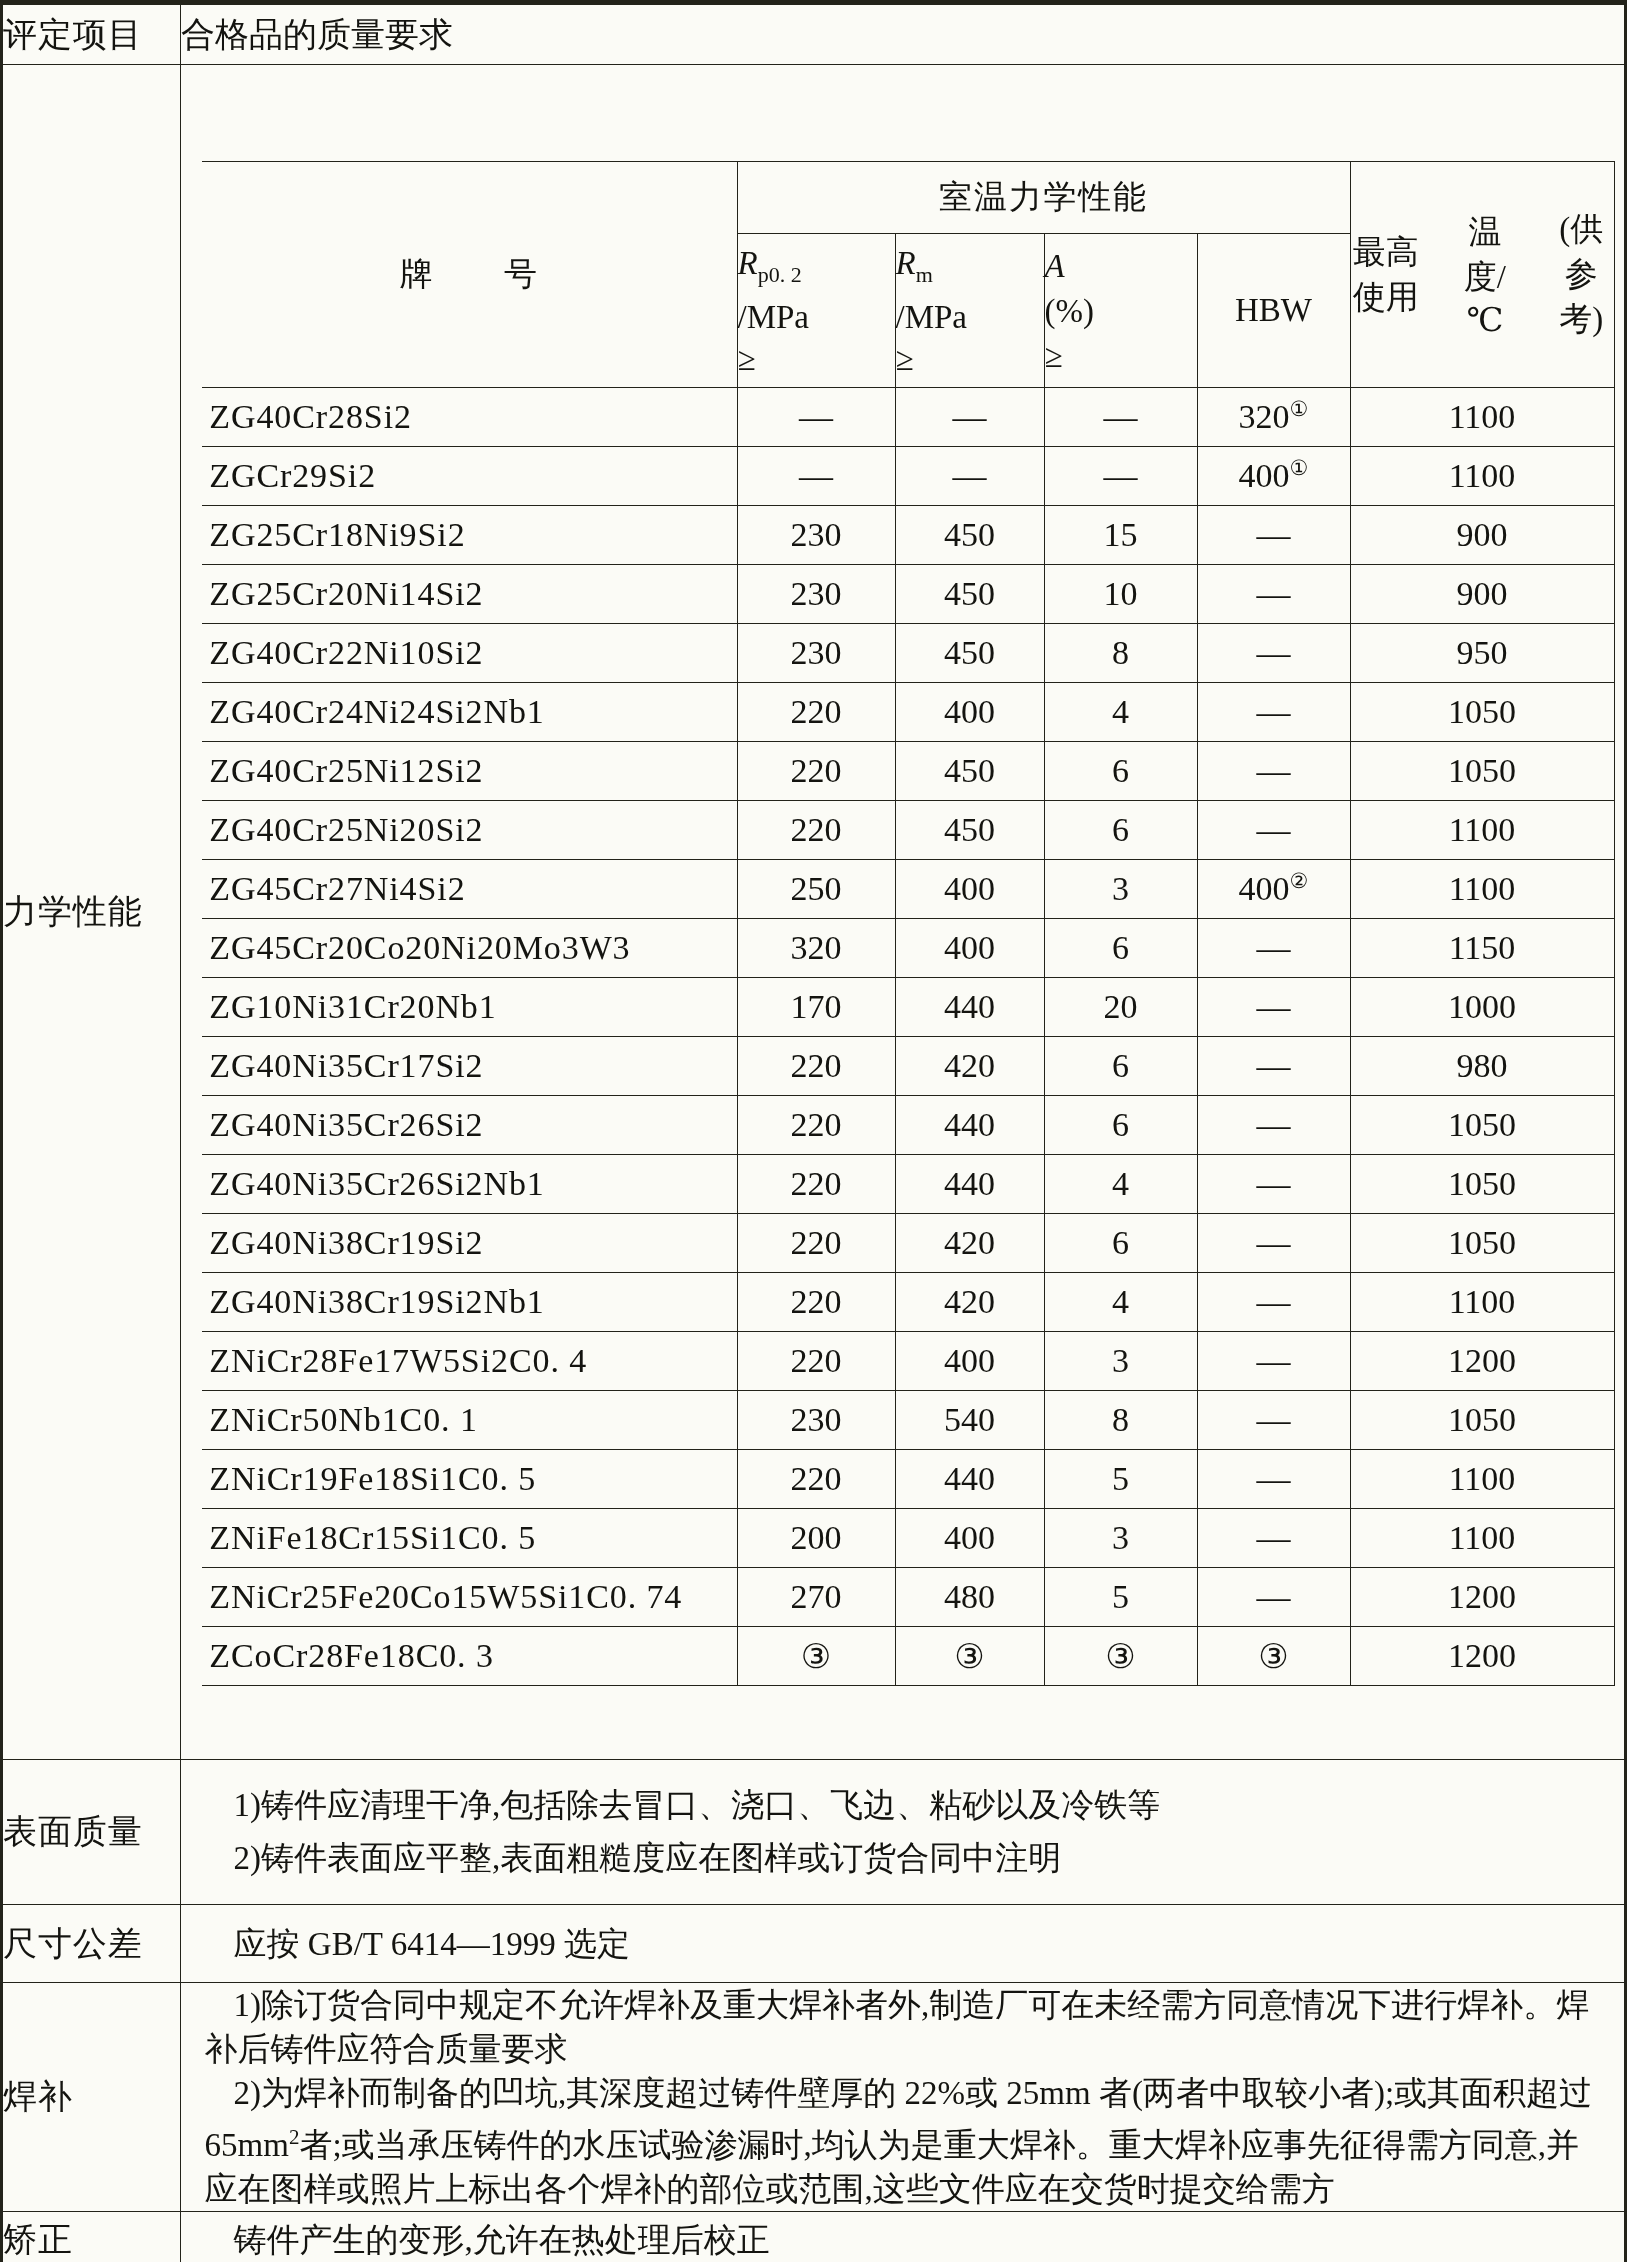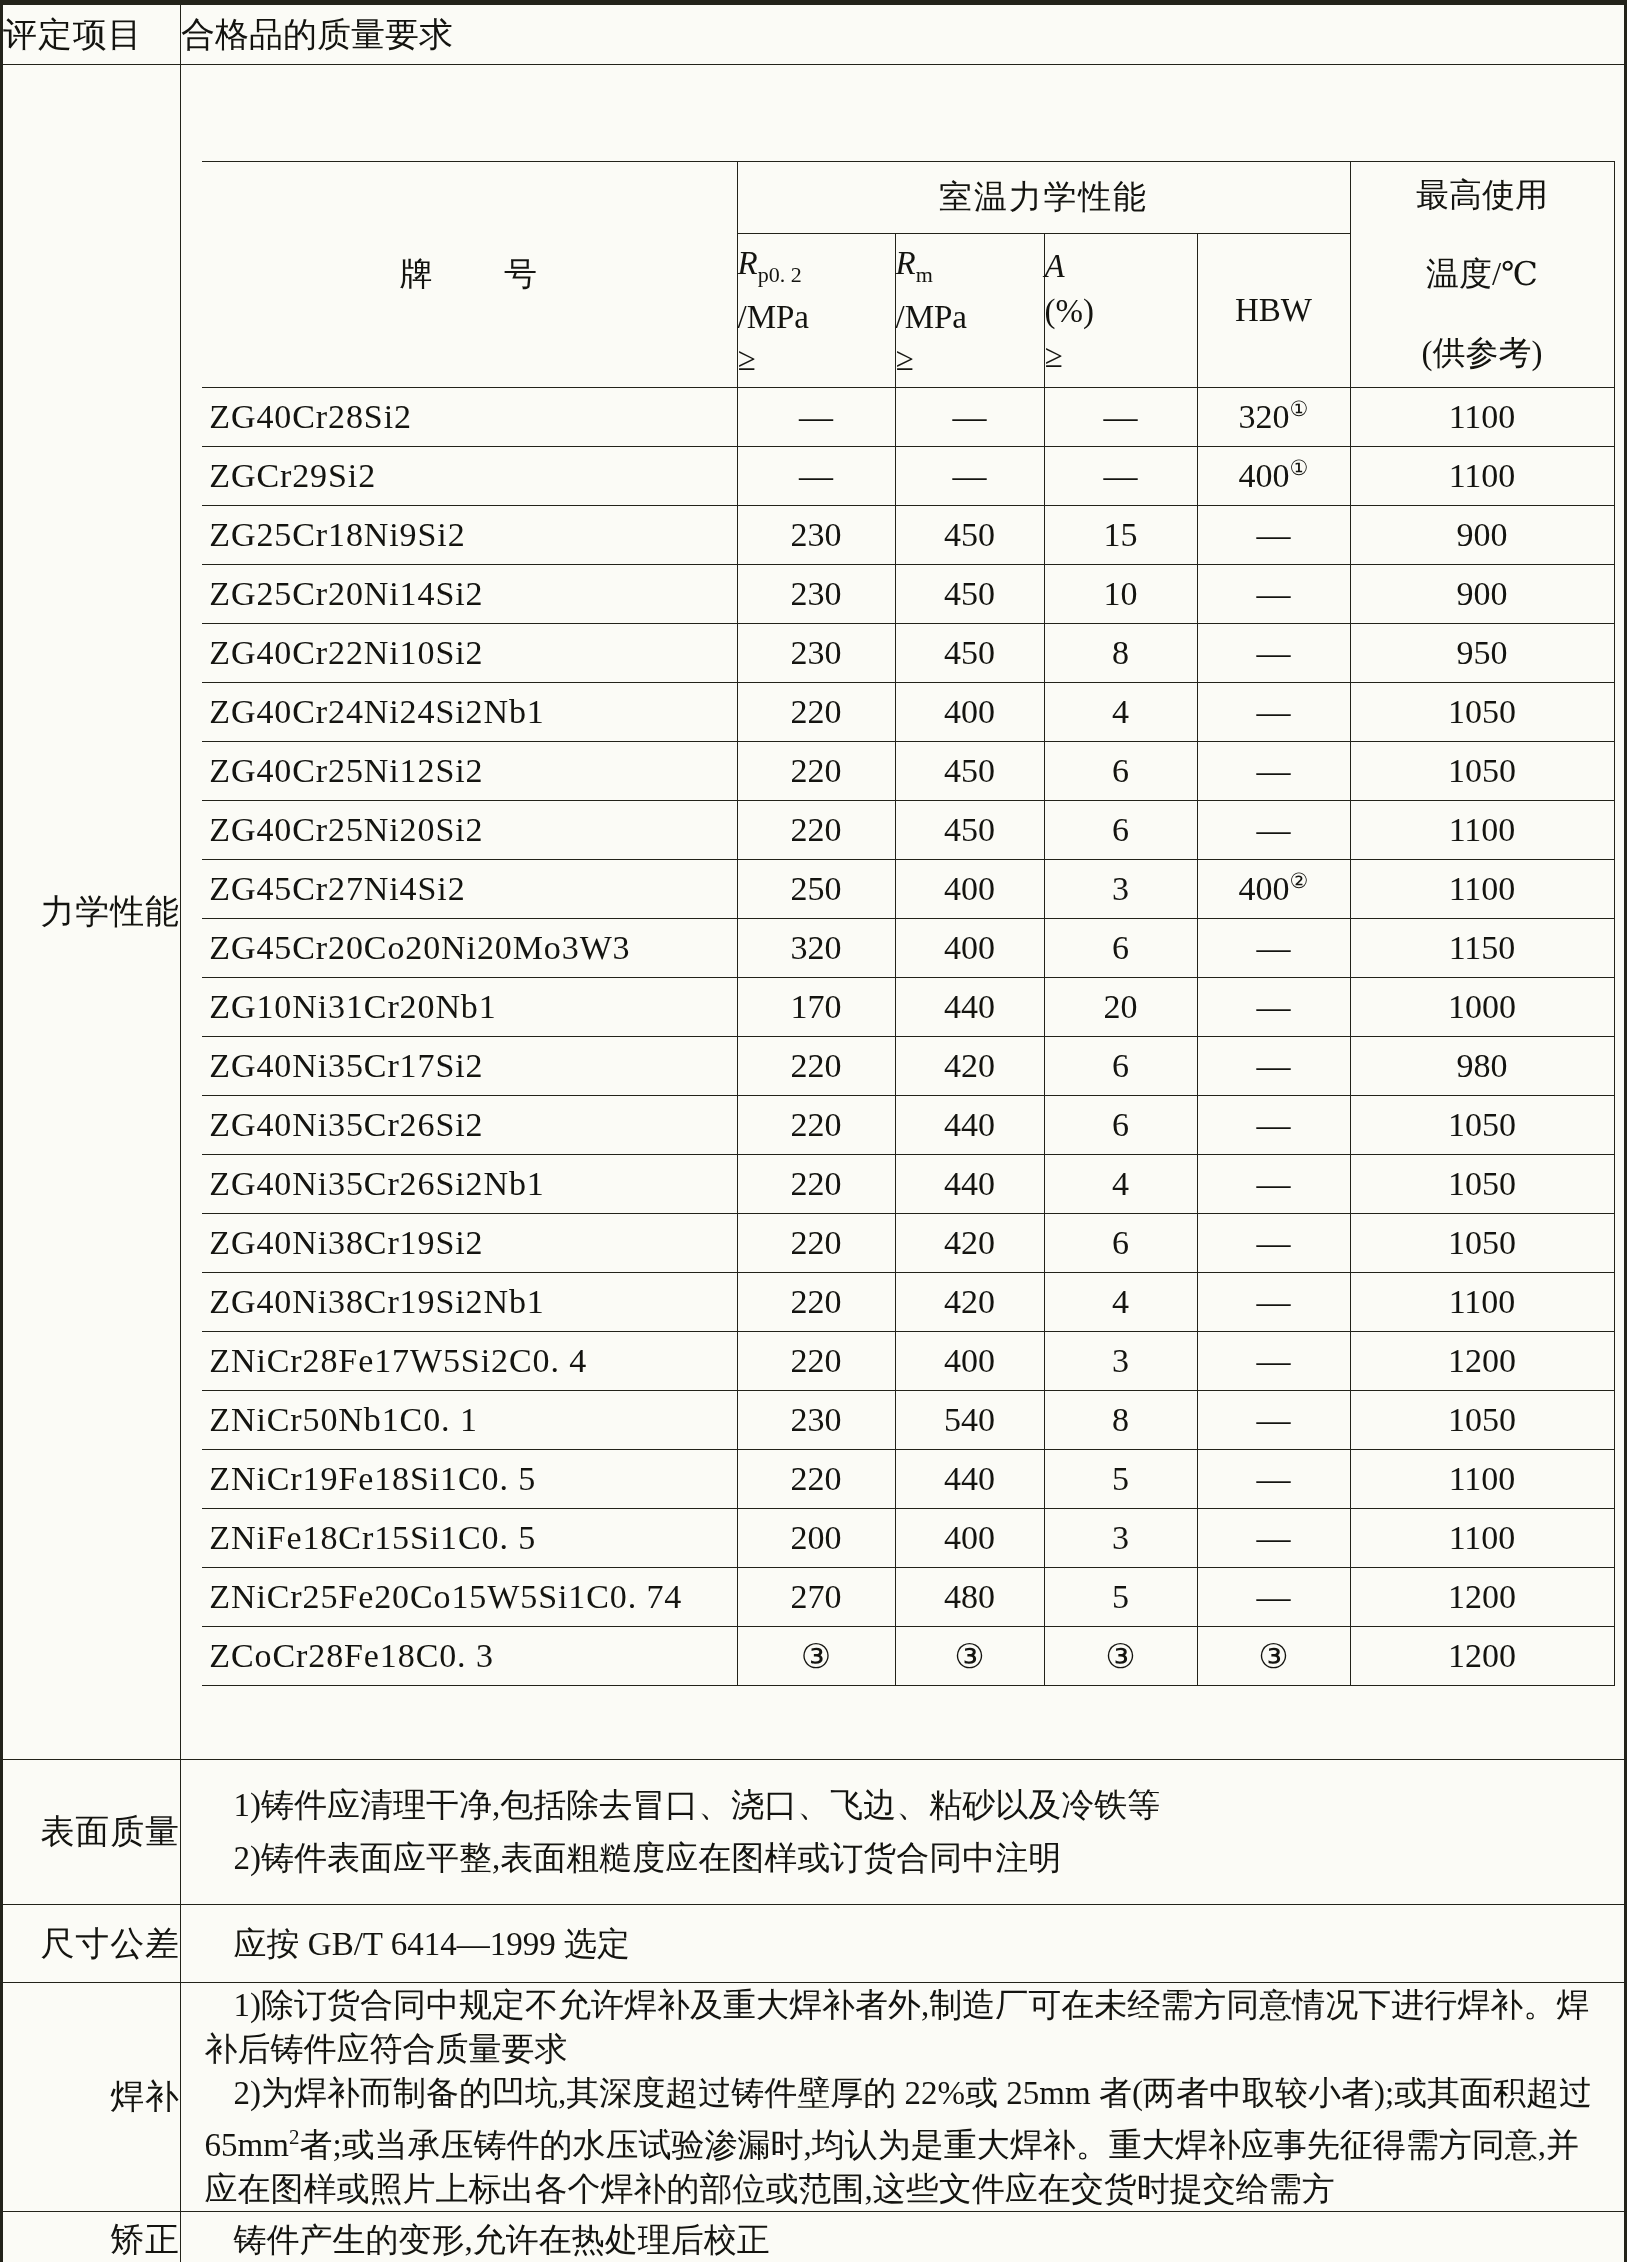--- a/index.html
+++ b/index.html
@@ -11,21 +11,21 @@
   table{border-collapse:collapse;}
   
   .outer{
     width:1627px;height:2263px;table-layout:fixed;
     border:3.6px solid #23231a;border-top-width:5.5px;
   }
   .outer > tbody > tr > td{
     border:1.8px solid #23231a;vertical-align:middle;padding:0;
   }
   .label-cell{
-    width:179px;text-align:right;font-size:34px;letter-spacing:0.9px;
+    width:179px;text-align:left;font-size:34px;letter-spacing:0.9px;
   }
   .top-head td{font-size:34px;text-align:left;}
   
   .mech-cell{vertical-align:top;}
   .inner{
     table-layout:fixed;width:1411px;margin:23.6px 0 0 21px;
   }
   .inner th,.inner td{
     border:1.8px solid #23231a;font-weight:normal;padding:0;
   }
@@ -33,21 +33,21 @@
   .inner th{font-size:33px;text-align:center;}
   .th-group{height:71px;font-size:34px;letter-spacing:1.8px;}
   .th-grade{font-size:34px;letter-spacing:1.8px;}
   .subhead th{height:153px;}
   .stack{
     display:flex;flex-direction:column;align-items:flex-start;
     justify-content:space-evenly;height:145px;
   }
   .stack .ln{line-height:36px;}
   .tmax-stack{
-    display:flex;flex-direction:column;align-items:center;justify-content:center;
+    display:flex;flex-direction:row;align-items:center;justify-content:center;
     gap:34px;font-size:33px;
   }
   sub{font-size:22px;}
   i{font-style:italic;}
   .inner td{font-size:34px;height:58px;}
   .inner td.grade{
     text-align:left;padding-left:7.3px;letter-spacing:0.9px;white-space:nowrap;
   }
   .inner td.num{text-align:center;}
   sup.fn{font-size:21px;vertical-align:super;line-height:0;}

